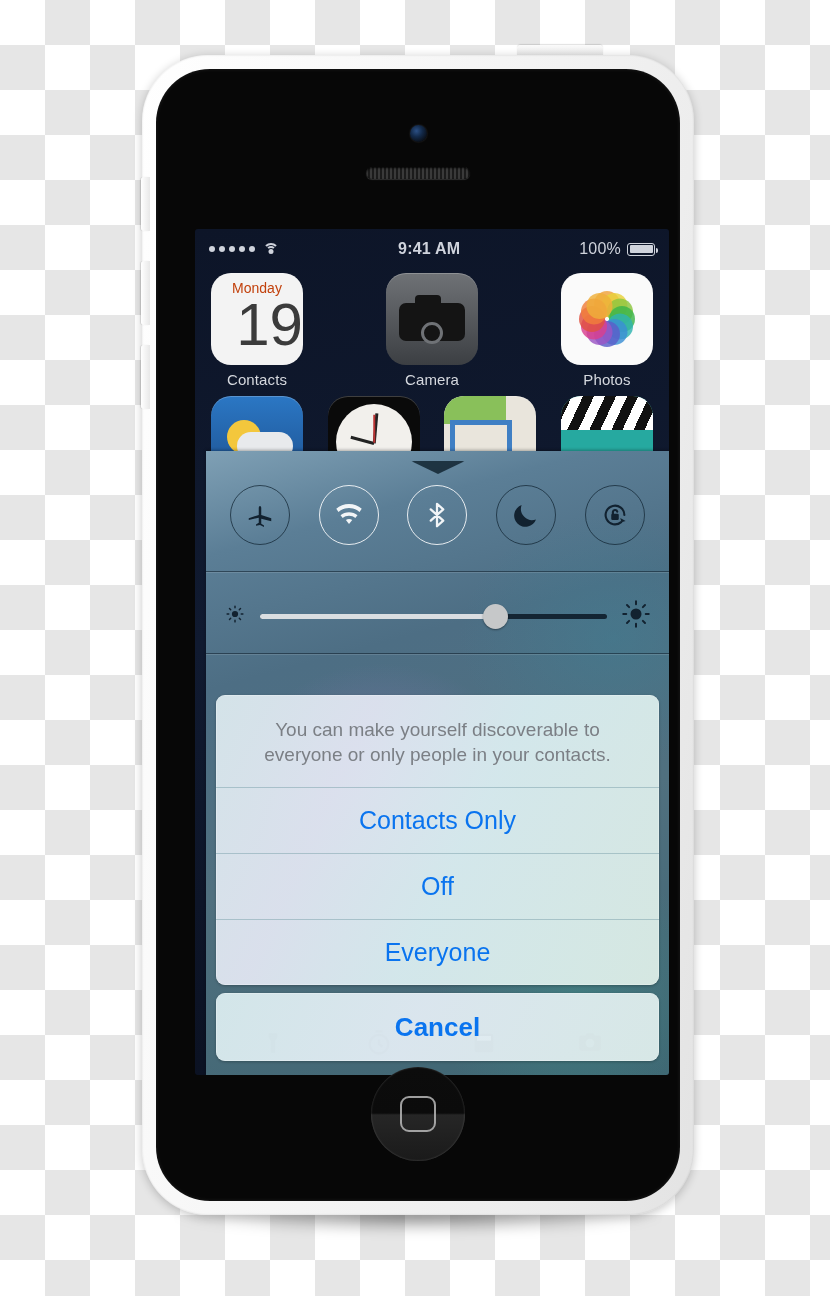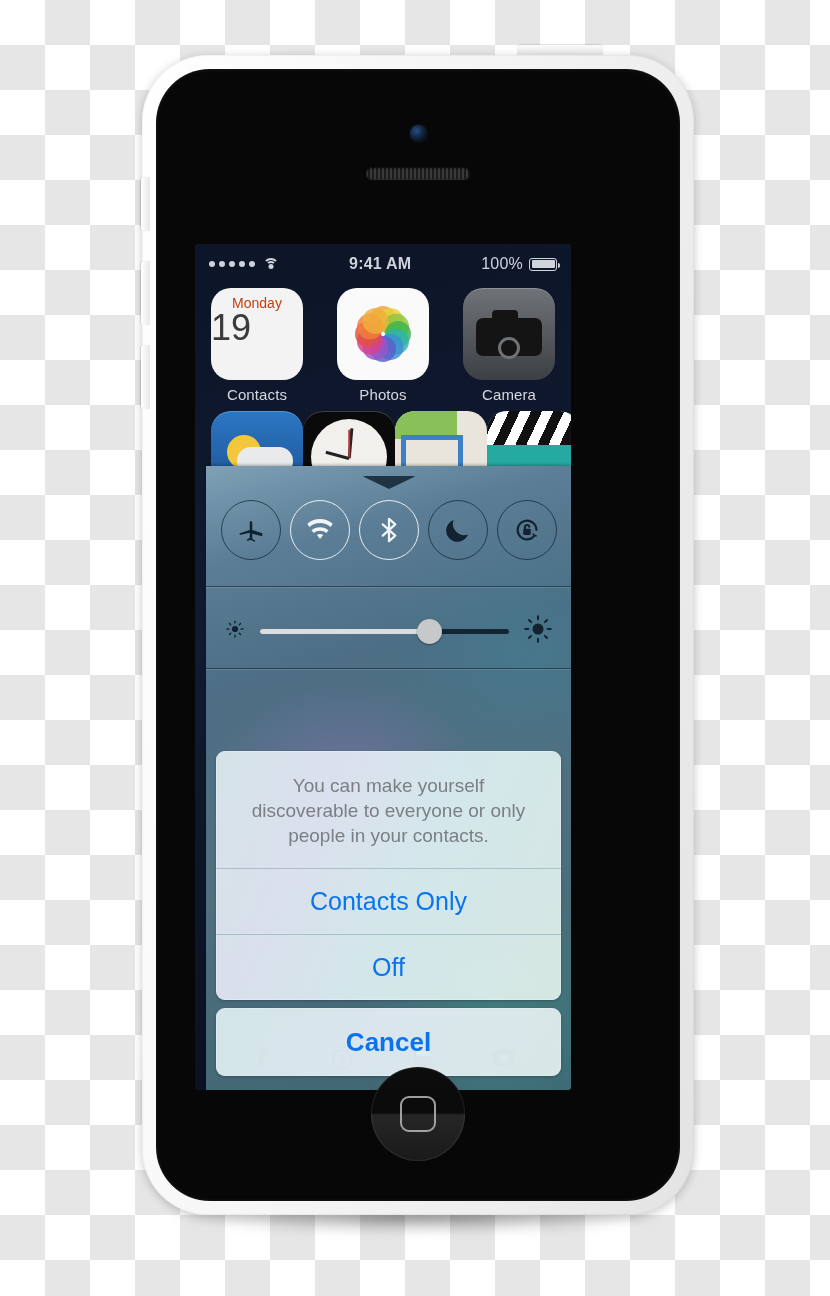--- a/index.html
+++ b/index.html
@@ -65,21 +65,21 @@
     background:linear-gradient(to bottom,#0c0c0c 0%,#0b0b0b 49%,#262626 51%,#1a1a1a 100%);
     box-shadow:inset 0 0 2px rgba(255,255,255,.25);
   }
   .home-square{
     position:absolute; left:50%; top:50%; width:36px; height:36px; margin:-18px 0 0 -18px;
     border:2.5px solid rgba(190,190,190,.82); border-radius:9px;
   }
 
   
   .screen{
-    position:absolute; left:39px; top:175px; width:376px; height:846px;
+    position:absolute; left:39px; top:160px; width:474px; height:846px;
     background:#05070f; overflow:hidden; border-radius:3px;
   }
 
   
   .homescreen{ position:absolute; inset:0;
     background:
       radial-gradient(1px 1px at 12% 12%, rgba(255,255,255,.55) 50%, transparent 51%),
       radial-gradient(1px 1px at 28% 40%, rgba(255,255,255,.4) 50%, transparent 51%),
       radial-gradient(1.5px 1.5px at 62% 20%, rgba(255,255,255,.5) 50%, transparent 51%),
       radial-gradient(1px 1px at 82% 52%, rgba(255,255,255,.45) 50%, transparent 51%),
@@ -117,21 +117,21 @@
     box-shadow:inset 0 1px 0 rgba(255,255,255,.22); }
   .app-label{ font-size:15px; color:#d5d8de; margin-top:6px; letter-spacing:.1px; }
 
   .ic-messages{ background:linear-gradient(to bottom,#35c84a,#0da832); }
   .ic-messages .bubble{ position:absolute; left:14px; top:17px; width:64px;height:48px; background:#dcdfe2;
     border-radius:24px/21px; }
   .ic-messages .bubble::after{ content:""; position:absolute; left:10px; bottom:-10px; width:18px;height:18px;
     background:#dcdfe2; border-radius:0 0 0 14px; transform:rotate(12deg); }
   .ic-calendar{ background:#f3f3f3; }
   .ic-calendar .cal-day{ font-size:14px; color:#c2410c; text-align:center; margin-top:7px; }
-  .ic-calendar .cal-num{ font-size:36px; color:#3b3b3b; text-align:left; line-height:.95; font-weight:300; }
+  .ic-calendar .cal-num{ font-size:60px; color:#3b3b3b; text-align:right; line-height:.95; font-weight:300; }
   .ic-photos{ background:#fafafa; }
   .ic-photos .petal{ position:absolute; left:50%; top:50%; width:26px;height:26px; border-radius:50%;
     margin:-13px 0 0 -13px; opacity:.82; transform-origin:50% 50%; }
   .ic-camera{ background:linear-gradient(to bottom,#6f7276,#3c3f43); }
   .ic-camera .body{ position:absolute; left:13px; top:30px; width:66px;height:38px; background:#141414; border-radius:7px; }
   .ic-camera .body::before{ content:""; position:absolute; left:16px; top:-8px; width:26px;height:10px;
     background:#141414; border-radius:4px 4px 0 0; }
   .ic-camera .lens{ position:absolute; left:50%; top:49px; width:22px;height:22px; margin-left:-11px;
     border:3px solid #6f7276; border-radius:50%; }
   .ic-weather{ background:linear-gradient(to bottom,#2b77c4,#1c4e8c); }
@@ -252,44 +252,44 @@
 
             <div class="app">
               <div class="app-tile ic-calendar">
                 <div class="cal-day">Monday</div>
                 <div class="cal-num">19</div>
               </div>
               <div class="app-label">Contacts</div>
             </div>
 
             <div class="app">
+              <div class="app-tile ic-camera">
+                <div class="body"></div>
+                  <div class="lens"></div>
+              </div>
+              <div class="app-label">Camera</div>
+            </div>
+
+            <div class="app">
               <div class="app-tile ic-photos" id="photos-tile">
                   <span class="petal" style="background: rgb(240, 162, 60); transform: rotate(0deg) translateY(-15px);"></span>
                   <span class="petal" style="background: rgb(232, 210, 58); transform: rotate(30deg) translateY(-15px);"></span>
                   <span class="petal" style="background: rgb(141, 198, 63); transform: rotate(60deg) translateY(-15px);"></span>
                   <span class="petal" style="background: rgb(59, 181, 74); transform: rotate(90deg) translateY(-15px);"></span>
                   <span class="petal" style="background: rgb(46, 179, 176); transform: rotate(120deg) translateY(-15px);"></span>
                   <span class="petal" style="background: rgb(59, 143, 212); transform: rotate(150deg) translateY(-15px);"></span>
                   <span class="petal" style="background: rgb(90, 94, 201); transform: rotate(180deg) translateY(-15px);"></span>
                   <span class="petal" style="background: rgb(155, 85, 196); transform: rotate(210deg) translateY(-15px);"></span>
                   <span class="petal" style="background: rgb(217, 64, 143); transform: rotate(240deg) translateY(-15px);"></span>
                   <span class="petal" style="background: rgb(224, 80, 63); transform: rotate(270deg) translateY(-15px);"></span>
                   <span class="petal" style="background: rgb(240, 127, 60); transform: rotate(300deg) translateY(-15px);"></span>
                   <span class="petal" style="background: rgb(239, 176, 58); transform: rotate(330deg) translateY(-15px);"></span>
                 </div>
               <div class="app-label">Photos</div>
             </div>
-
-            <div class="app">
-              <div class="app-tile ic-camera">
-                <div class="body"></div>
-                  <div class="lens"></div>
-              </div>
-              <div class="app-label">Camera</div>
-            </div>
           </div>
 
           <div class="icon-row">
             <div class="app">
               <div class="app-tile ic-weather">
                 <div class="sun"></div>
                   <div class="cloud"></div>
               </div>
             </div>
             <div class="app">
@@ -417,20 +417,21 @@
               <circle cx="12" cy="13" r="4" fill="#5d8a95"></circle>
             </svg>
           </span>
         </div>
 
         <div class="action-sheet">
           <div class="sheet-group">
             <div class="sheet-msg">You can make yourself discoverable to everyone or only people in your contacts.</div>
             <div class="sheet-row">Contacts Only</div>
             <div class="sheet-row">Off</div>
+            <div class="sheet-row">Everyone</div>
           </div>
           <div class="sheet-cancel">Cancel</div>
         </div>
       </div>
     </div>
 
     <div class="home-button">
       <div class="home-square"></div>
     </div>
   </div>

